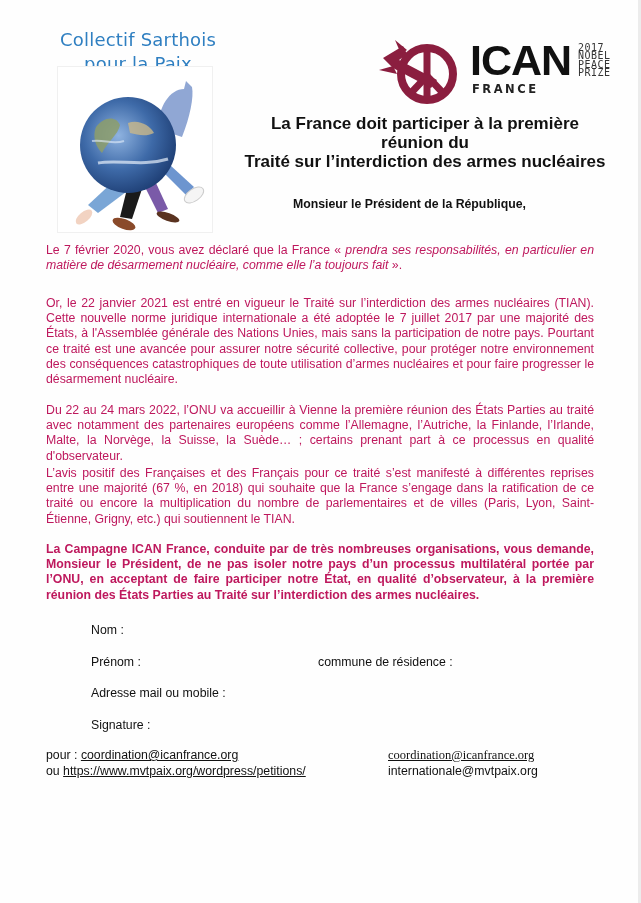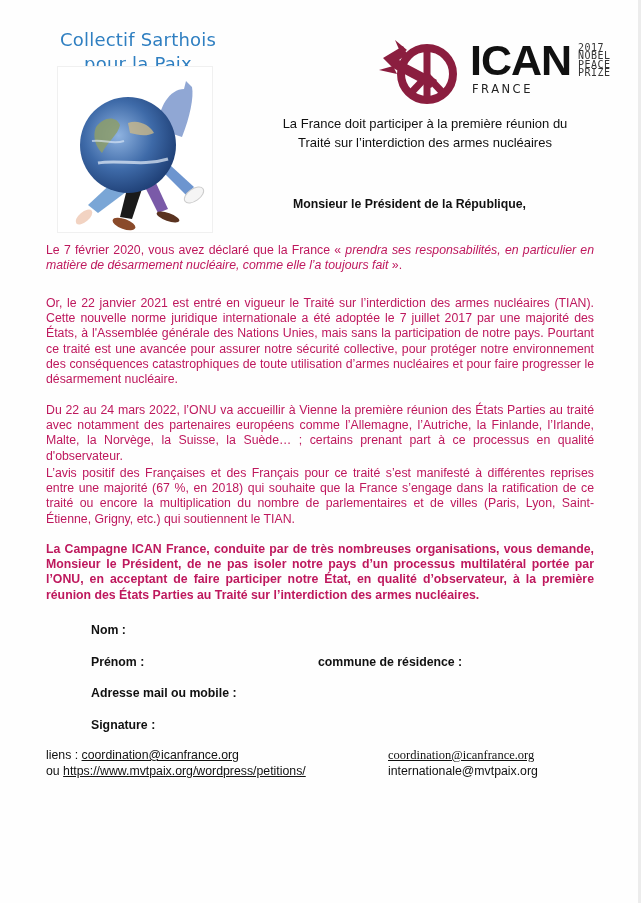--- a/index.html
+++ b/index.html
@@ -22,47 +22,47 @@
   .csp-image svg { display: block; }
 
   
   .ican-logo { position: absolute; left: 377px; top: 36px; width: 220px; height: 70px; }
   .ican-word {
     position: absolute; left: 93px; top: 2px; font-family: "Liberation Sans", sans-serif;
     font-weight: bold; font-size: 43px; line-height: 44px; color: #111; letter-spacing: -1px;
   }
   .ican-france {
     position: absolute; left: 95px; top: 46px; font-family: "DejaVu Sans", sans-serif;
-    font-weight: normal; font-size: 11.5px; letter-spacing: 2.5px; color: #222;
+    font-weight: bold; font-size: 11.5px; letter-spacing: 2.5px; color: #222;
   }
   .ican-prize {
     position: absolute; left: 201px; top: 8px; font-family: "DejaVu Sans Mono", monospace;
     font-weight: normal; font-size: 10px; line-height: 8.4px; color: #333; letter-spacing: 0.5px;
   }
 
   .doc-title {
     position: absolute; left: 240px; top: 114px; width: 370px; text-align: center;
-    font-weight: normal; font-size: 13px; line-height: 19px; color: #111;
+    font-weight: bold; font-size: 17px; line-height: 19px; color: #111;
   }
   .salutation {
     position: absolute; left: 257px; top: 197px; font-weight: bold; font-size: 12.3px; color: #111; padding-left: 36px;
   }
 
   .para {
     position: absolute; left: 46px; width: 548px; font-size: 12.3px; line-height: 15.2px;
     text-align: justify; color: #be185d; margin: 0;
   }
   .para.bold { font-weight: bold; }
   .p1 { top: 243px; }
   .p2 { top: 296px; }
   .p3 { top: 403px; }
   .p4 { top: 466px; }
   .p5 { top: 542px; }
 
-  .field { position: absolute; font-weight: bold; font-size: 12.3px; color: #111; padding-left: 45px; }
+  .field { position: absolute; font-weight: normal; font-size: 12.3px; color: #111; padding-left: 45px; }
   .f-nom { left: 46px; top: 623px; }
   .f-prenom { left: 46px; top: 655px; }
   .f-commune { left: 273px; top: 655px; }
   .f-adresse { left: 46px; top: 686px; }
   .f-signature { left: 46px; top: 718px; }
 
   .links { position: absolute; left: 46px; top: 748px; font-size: 12.3px; line-height: 15.5px; color: #111; }
   .links a, .contact a { color: #111; text-decoration: underline; }
   .contact { position: absolute; left: 388px; top: 748px; font-size: 12.3px; line-height: 15.5px; color: #111; }
   .contact .serif-link { font-family: "Liberation Serif", "DejaVu Serif", serif; font-size: 12.5px; }
@@ -140,20 +140,20 @@
 <p class="para p4">L’avis positif des Françaises et des Français pour ce traité s’est manifesté à différentes reprises entre une majorité (67 %, en 2018) qui souhaite que la France s’engage dans la ratification de ce traité ou encore la multiplication du nombre de parlementaires et de villes (Paris, Lyon, Saint-Étienne, Grigny, etc.) qui sou­tiennent le TIAN.</p>
 <p class="para p5 bold">La Campagne ICAN France, conduite par de très nombreuses organisations, vous demande, Monsieur le Président, de ne pas isoler notre pays d’un processus multilatéral portée par l’ONU, en acceptant de faire participer notre État, en qualité d’observateur, à la première réunion des États Parties au Traité sur l’interdiction des armes nucléaires.</p>
 
 <div class="field f-nom">Nom :</div>
 <div class="field f-prenom">Prénom :</div>
 <div class="field f-commune">commune de résidence :</div>
 <div class="field f-adresse">Adresse mail ou mobile :</div>
 <div class="field f-signature">Signature :</div>
 
 <div class="links">
-  <div><span>liens : </span><a>coordination@icanfrance.org</a></div>
+  <div><span>pour : </span><a>coordination@icanfrance.org</a></div>
   <div><span>ou </span><a>https://www.mvtpaix.org/wordpress/petitions/</a></div>
 </div>
 
 <div class="contact">
   <div><a class="serif-link">coordination@icanfrance.org</a></div>
   <div>internationale@mvtpaix.org</div>
 </div>
 
 </body></html>

